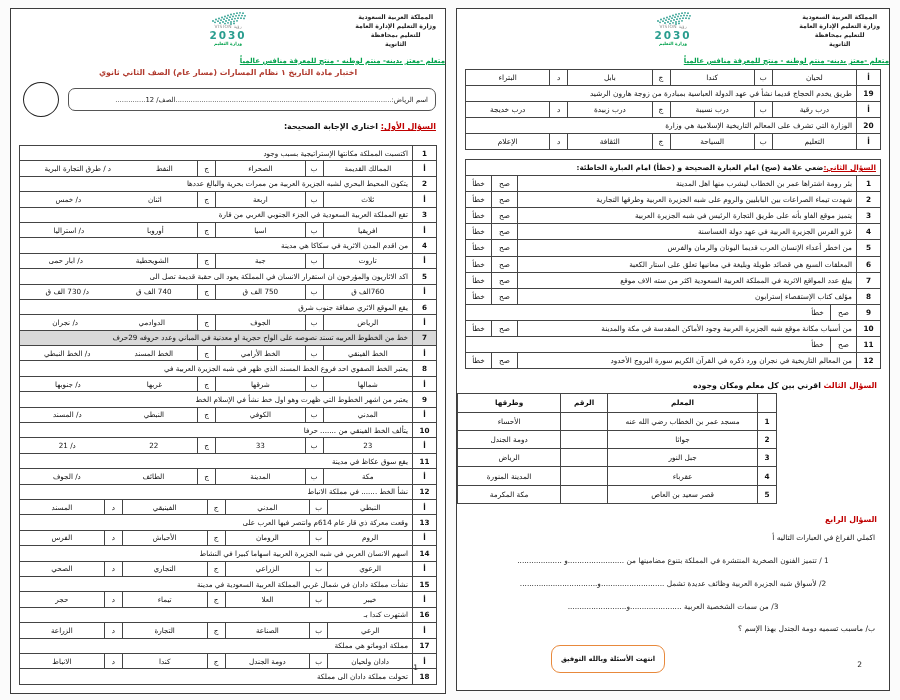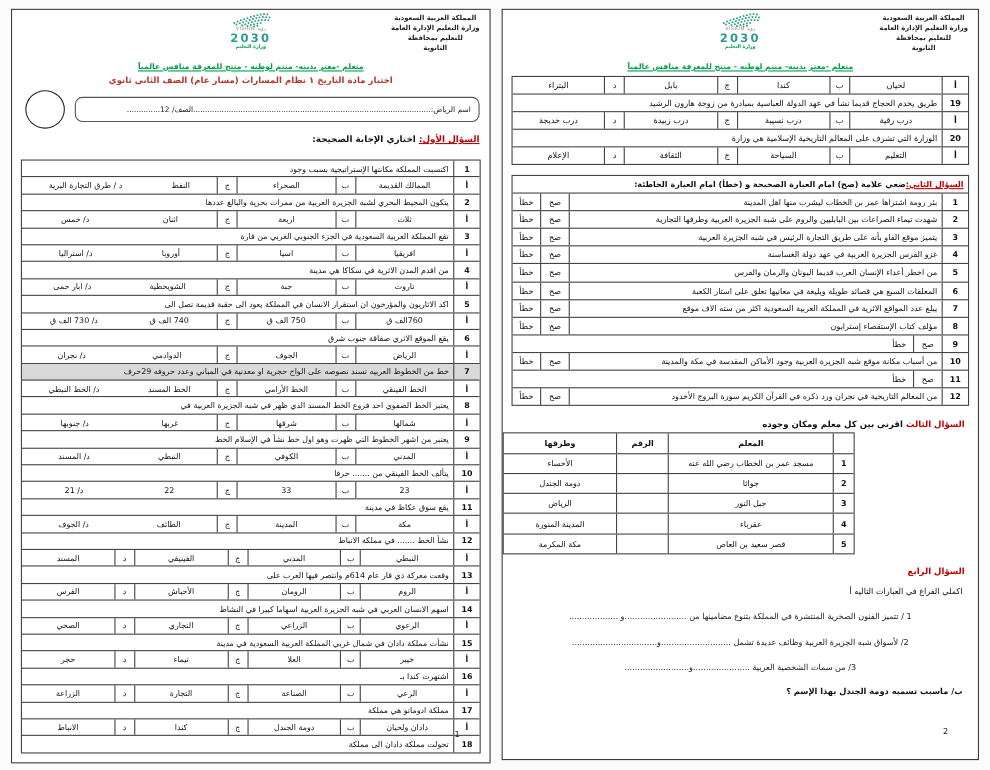--- a/index.html
+++ b/index.html
@@ -11,21 +11,21 @@
 
   
   .hdr{position:relative;height:46px}
   .ministry{position:absolute;top:4px;right:9px;font-size:6.2px;line-height:1.45;
             text-align:center;font-weight:bold;color:#222;direction:rtl}
   .logo{position:absolute;top:1px;left:50%;transform:translateX(-50%);text-align:center}
   .logo svg{display:block;margin:0 auto}
   .vline{font-size:4.4px;color:#8a8a8a;letter-spacing:.4px;line-height:1.1}
   .year{font-size:10.5px;font-weight:bold;letter-spacing:2px;color:#2a9d8f;line-height:1.05}
   .mline{font-size:4.4px;color:#00a14b;font-weight:bold;line-height:1.2}
-  .motto{text-align:center;font-size:7px;font-weight:bold;color:#00a14b;
+  .motto{font-size:7px;font-weight:bold;color:#00a14b;
          text-decoration:underline;margin-top:2px;direction:rtl}
   .examtitle{text-align:center;font-size:7.8px;font-weight:bold;color:#b03a2e;margin-top:3px;direction:rtl}
 
   
   .namerow{display:flex;direction:ltr;align-items:center;margin:5px 9px 0 12px;gap:9px}
   .circle{width:34px;height:33px;border:1.6px solid #222;border-radius:50%;flex:none}
   .namebox{flex:1;height:21px;border:1px solid #555;border-radius:7px;direction:rtl;
            display:flex;align-items:center;padding:0 7px;font-size:6.8px;
            white-space:nowrap;overflow:hidden;color:#222}
 
@@ -64,21 +64,21 @@
   .mnum{width:14px;flex:none;font-weight:bold}
   .mland{flex:1.55}
   .mrank{width:42px;flex:none}
   .mloc{flex:1.05}
   .mhdr .cell{font-weight:bold}
 
   
   .q4title{margin:11px 12px 0;font-size:7.8px;font-weight:bold;text-align:right;direction:rtl}
   .q4intro{margin:9px 14px 0;font-size:7.4px;text-align:right;direction:rtl}
   .q4line{margin:14px 20px 0;font-size:7.4px;text-align:center;direction:rtl;color:#222}
-  .q4b{margin:13px 14px 16px;font-size:7.5px;font-weight:bold;text-align:right;direction:rtl}
+  .q4b{margin:13px 14px 16px;font-size:7.5px;font-weight:normal;text-align:right;direction:rtl}
 
   .endbox{position:absolute;left:94px;bottom:17px;width:112px;height:26px;
           border:1.3px solid #e8893c;border-radius:9px;display:flex;align-items:center;
           justify-content:center;font-size:6.8px;font-weight:bold;direction:rtl}
   .pagenum{position:absolute;right:27px;bottom:21px;font-size:7.5px;color:#222}
 </style>
 </head>
 <body>
 
 <div class="sheet" id="page1">
@@ -631,14 +631,15 @@
       </div>
     </div>
 
   <div class="q4title red2">السؤال الرابع</div>
   <div class="q4intro">اكملي الفراغ في العبارات التاليه أ</div>
   <div class="q4line">1 / تتميز الفنون الصخرية المنتشرة في المملكة بتنوع مضامينها من ........................و ...................</div>
   <div class="q4line">2/ لأسواق شبه الجزيرة العربية وظائف عديدة تشمل ...........................و.................................</div>
   <div class="q4line">3/ من سمات الشخصية العربية ......................و.........................</div>
   <div class="q4b">ب/ ماسبب تسميه دومة الجندل بهذا الإسم ؟</div>
 
+  <div class="endbox">انتهت الأسئلة وبالله التوفيق</div>
   <div class="pagenum">2</div>
 </div>
 
 </body></html>

